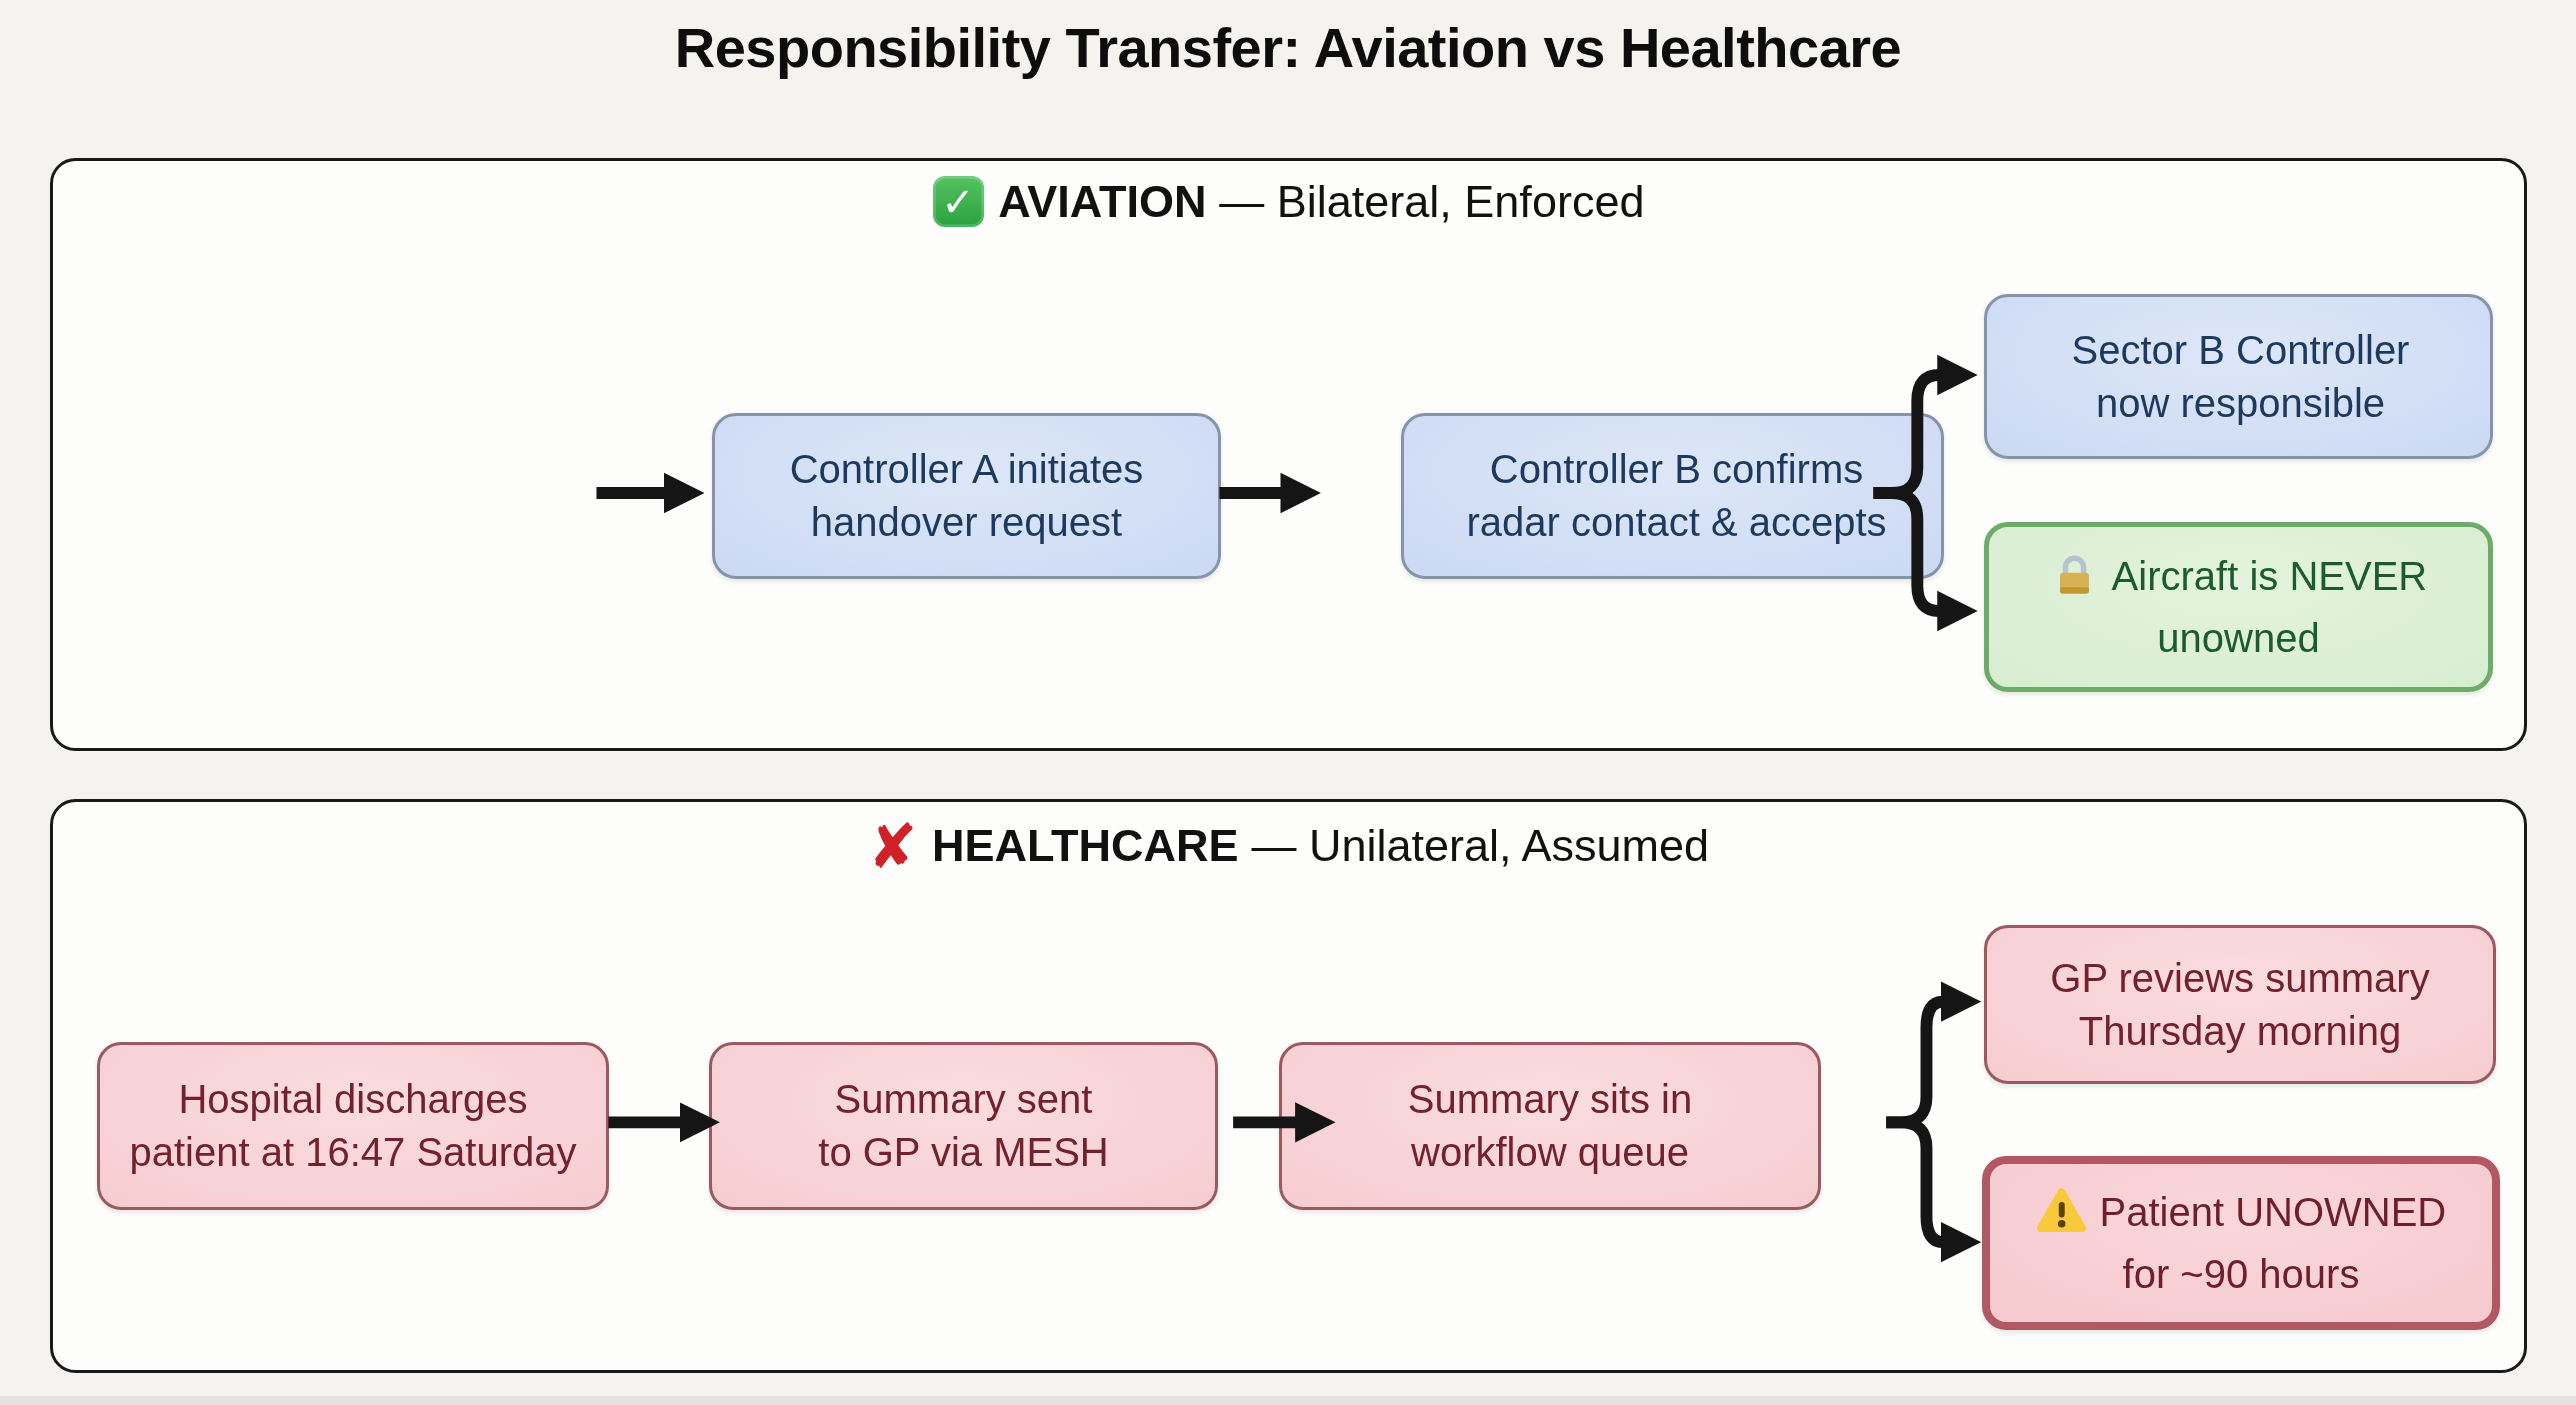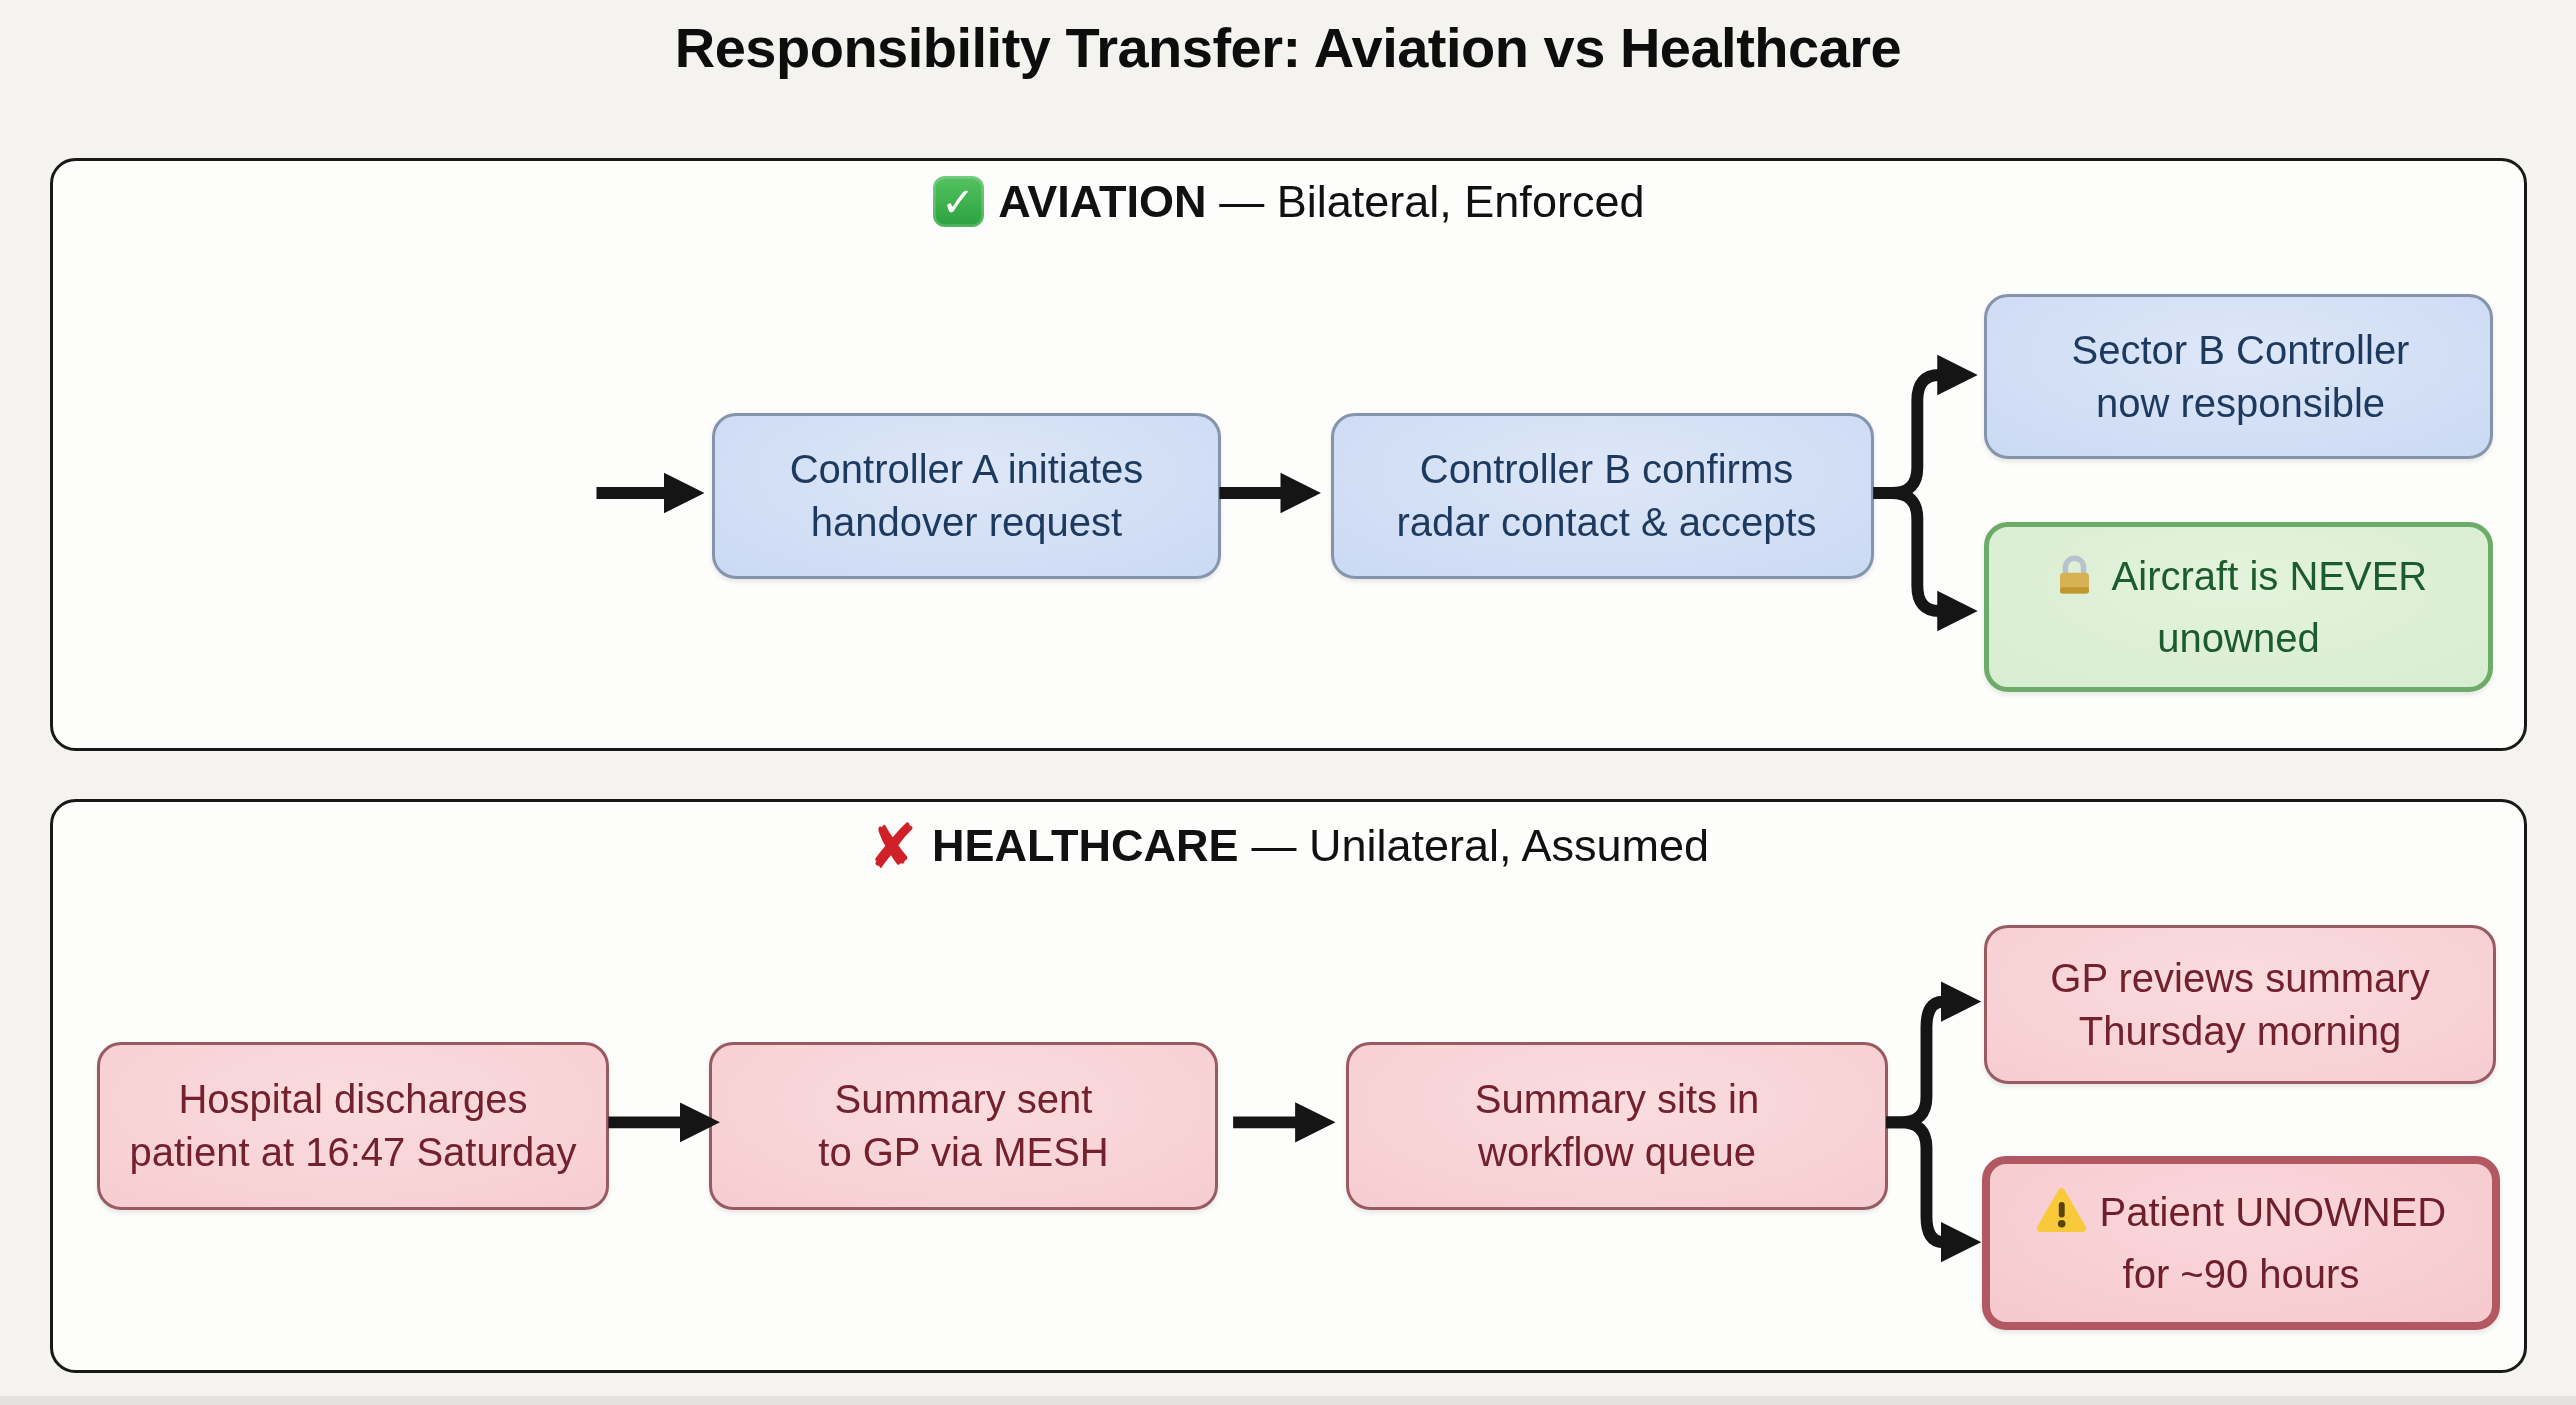--- a/index.html
+++ b/index.html
@@ -97,21 +97,21 @@
       <span class="check-badge">✓</span>
       <span><b class="h-strong">AVIATION</b><span class="h-rest">— Bilateral, Enforced</span></span>
     </div>
 
 
     <div class="node blue" style="left:659px;top:252px;width:509px;height:166px;">
       <div class="node-text">Controller A initiates
 handover request</div>
     </div>
 
-    <div class="node blue" style="left:1278px;top:252px;width:543px;height:166px;padding-left:32px;">
+    <div class="node blue" style="left:1348px;top:252px;width:543px;height:166px;padding-left:32px;">
       <div class="node-text">Controller B confirms
 radar contact &amp; accepts</div>
     </div>
 
     <div class="node blue" style="left:1931px;top:133px;width:509px;height:165px;padding-left:28px;">
       <div class="node-text">Sector B Controller
 now responsible</div>
     </div>
 
     <div class="node green" style="left:1931px;top:361px;width:509px;height:170px;">
@@ -133,21 +133,21 @@
     <div class="node pink" style="left:44px;top:240px;width:512px;height:168px;">
       <div class="node-text">Hospital discharges
 patient at 16:47 Saturday</div>
     </div>
 
     <div class="node pink" style="left:656px;top:240px;width:509px;height:168px;">
       <div class="node-text">Summary sent
 to GP via MESH</div>
     </div>
 
-    <div class="node pink" style="left:1293px;top:240px;width:542px;height:168px;">
+    <div class="node pink" style="left:1226px;top:240px;width:542px;height:168px;">
       <div class="node-text">Summary sits in
 workflow queue</div>
     </div>
 
     <div class="node pink" style="left:1931px;top:123px;width:512px;height:159px;">
       <div class="node-text">GP reviews summary
 Thursday morning</div>
     </div>
 
     <div class="node pink-alert" style="left:1929px;top:354px;width:518px;height:174px;align-items:center;">

